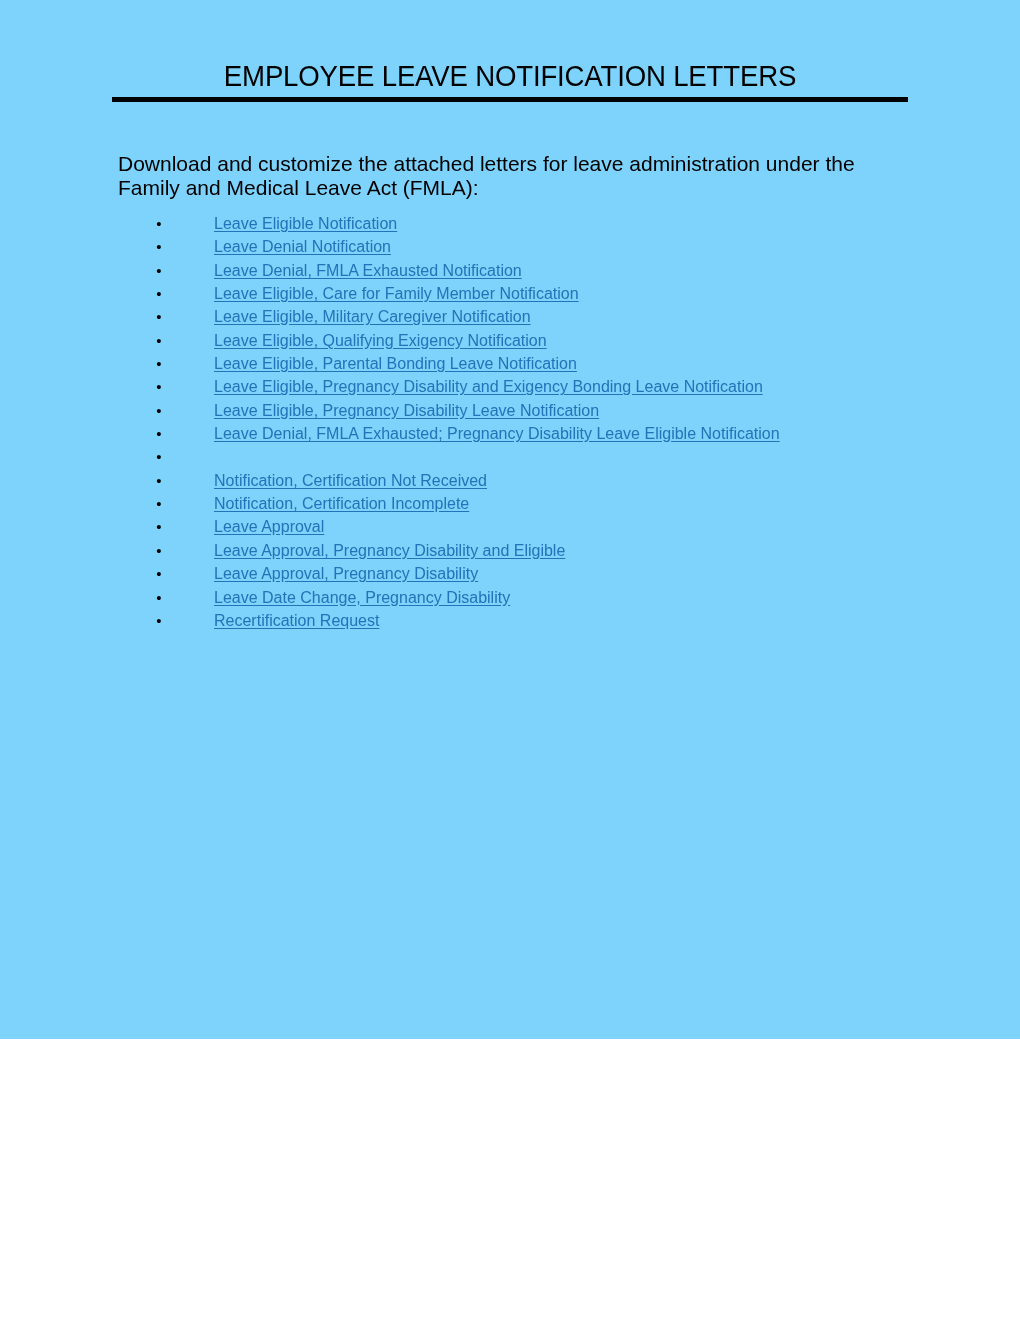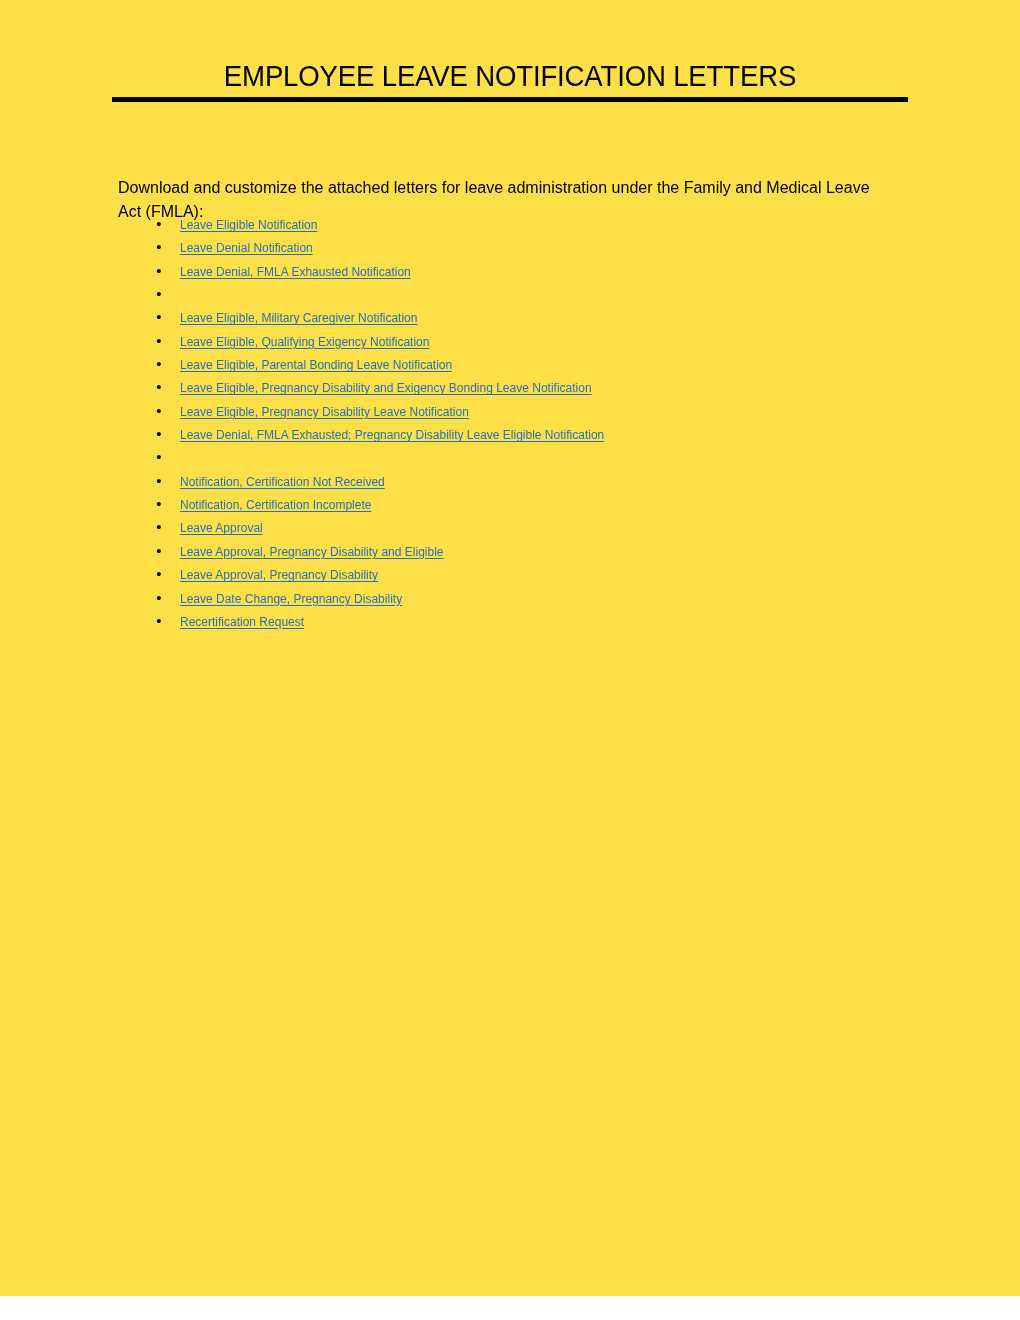--- a/index.html
+++ b/index.html
@@ -13,22 +13,22 @@
     font-family: "Liberation Sans", "DejaVu Sans", sans-serif;
     color: #000000;
     position: relative;
     overflow: hidden;
   }
   .page {
     position: absolute;
     left: 0;
     top: 0;
     width: 1020px;
-    height: 1296px;
-    background: #fde047;
+    height: 1039px;
+    background: #7dd3fc;
   }
   .doc-title {
     position: absolute;
     left: 112px;
     top: 58px;
     width: 796px;
     text-align: center;
     font-size: 30px;
     font-weight: 400;
     letter-spacing: -0.2px;
@@ -42,23 +42,23 @@
     position: absolute;
     left: 112px;
     top: 97px;
     width: 796px;
     height: 5px;
     background: #000000;
   }
   .intro {
     position: absolute;
     left: 118px;
-    top: 176px;
+    top: 152px;
     width: 760px;
-    font-size: 16px;
+    font-size: 21px;
     line-height: 24px;
     color: #000000;
     font-weight: 400;
   }
   .list {
     position: absolute;
     left: 118px;
     top: 212px;
     width: 800px;
     margin: 0;
@@ -82,40 +82,41 @@
     line-height: 23.35px;
     font-size: 15px;
     color: #000000;
     text-align: center;
   }
   .doc-link {
     color: #2472B8;
     text-decoration: underline;
     text-decoration-color: #2472B8;
     text-underline-offset: 2px;
-    font-size: 12px;
+    font-size: 16px;
     cursor: pointer;
+    margin-left: 34px;
   }
 </style>
 </head>
 <body>
 
 <div class="page">
 
   <div class="doc-title">EMPLOYEE LEAVE NOTIFICATION LETTERS</div>
 
   <div class="title-rule"></div>
 
   <div class="intro">Download and customize the attached letters for leave administration under the Family and Medical Leave Act (FMLA):</div>
 
   <ul class="list" id="link-list">
       <li class="list-item"><span class="bullet">•</span><a class="doc-link" href="#">Leave Eligible Notification</a></li>
       <li class="list-item"><span class="bullet">•</span><a class="doc-link" href="#">Leave Denial Notification</a></li>
       <li class="list-item"><span class="bullet">•</span><a class="doc-link" href="#">Leave Denial, FMLA Exhausted Notification</a></li>
-      <li class="list-item"><span class="bullet">•</span></li>
+      <li class="list-item"><span class="bullet">•</span><a class="doc-link" href="#">Leave Eligible, Care for Family Member Notification</a></li>
       <li class="list-item"><span class="bullet">•</span><a class="doc-link" href="#">Leave Eligible, Military Caregiver Notification</a></li>
       <li class="list-item"><span class="bullet">•</span><a class="doc-link" href="#">Leave Eligible, Qualifying Exigency Notification</a></li>
       <li class="list-item"><span class="bullet">•</span><a class="doc-link" href="#">Leave Eligible, Parental Bonding Leave Notification</a></li>
       <li class="list-item"><span class="bullet">•</span><a class="doc-link" href="#">Leave Eligible, Pregnancy Disability and Exigency Bonding Leave Notification</a></li>
       <li class="list-item"><span class="bullet">•</span><a class="doc-link" href="#">Leave Eligible, Pregnancy Disability Leave Notification</a></li>
       <li class="list-item"><span class="bullet">•</span><a class="doc-link" href="#">Leave Denial, FMLA Exhausted; Pregnancy Disability Leave Eligible Notification</a></li>
       <li class="list-item"><span class="bullet">•</span></li>
       <li class="list-item"><span class="bullet">•</span><a class="doc-link" href="#">Notification, Certification Not Received</a></li>
       <li class="list-item"><span class="bullet">•</span><a class="doc-link" href="#">Notification, Certification Incomplete </a></li>
       <li class="list-item"><span class="bullet">•</span><a class="doc-link" href="#">Leave Approval</a></li>

